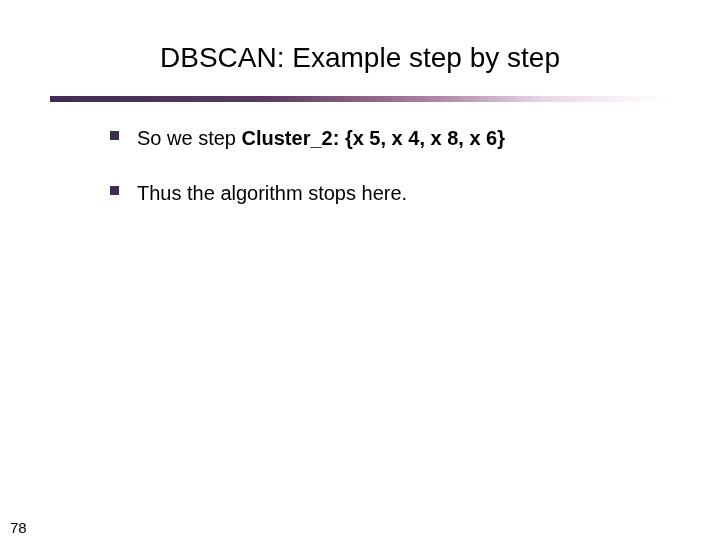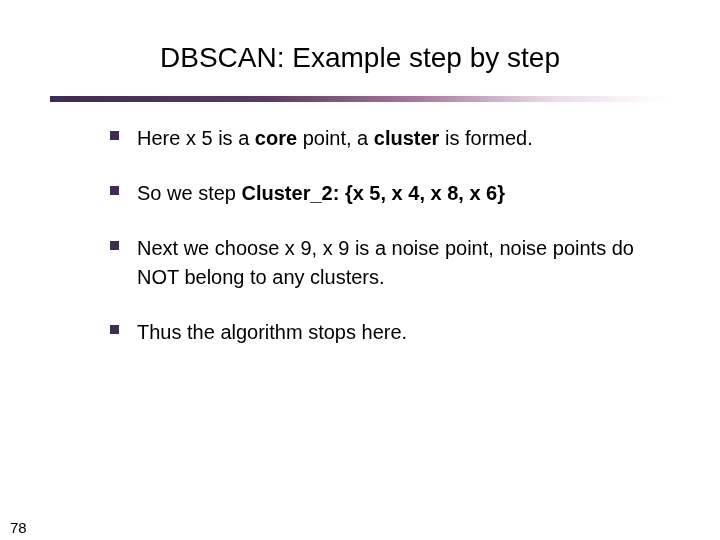--- a/index.html
+++ b/index.html
@@ -81,40 +81,28 @@
 <body>
 
 <div class="slide">
 
   <div class="title">DBSCAN: Example step by step</div>
 
   <div class="rule"></div>
 
   <div class="content">
 
-    <div class="bullet-row">
-      <div class="bullet-mark"></div>
-      <div class="bullet-text">
-        <span>Here x 5 is a </span><span class="bold">core</span><span> point, a </span><span class="bold">cluster</span><span> is formed.</span>
-      </div>
-    </div>
 
     <div class="bullet-row">
       <div class="bullet-mark"></div>
       <div class="bullet-text">
         <span>So we step </span><span class="bold">Cluster_2: {x 5, x 4, x 8, x 6}</span>
       </div>
     </div>
 
-    <div class="bullet-row">
-      <div class="bullet-mark"></div>
-      <div class="bullet-text">
-        <span>Next we choose x 9, x 9 is a noise point, noise points do NOT belong to any clusters.</span>
-      </div>
-    </div>
 
     <div class="bullet-row">
       <div class="bullet-mark"></div>
       <div class="bullet-text">
         <span>Thus the algorithm stops here.</span>
       </div>
     </div>
 
   </div>
 

